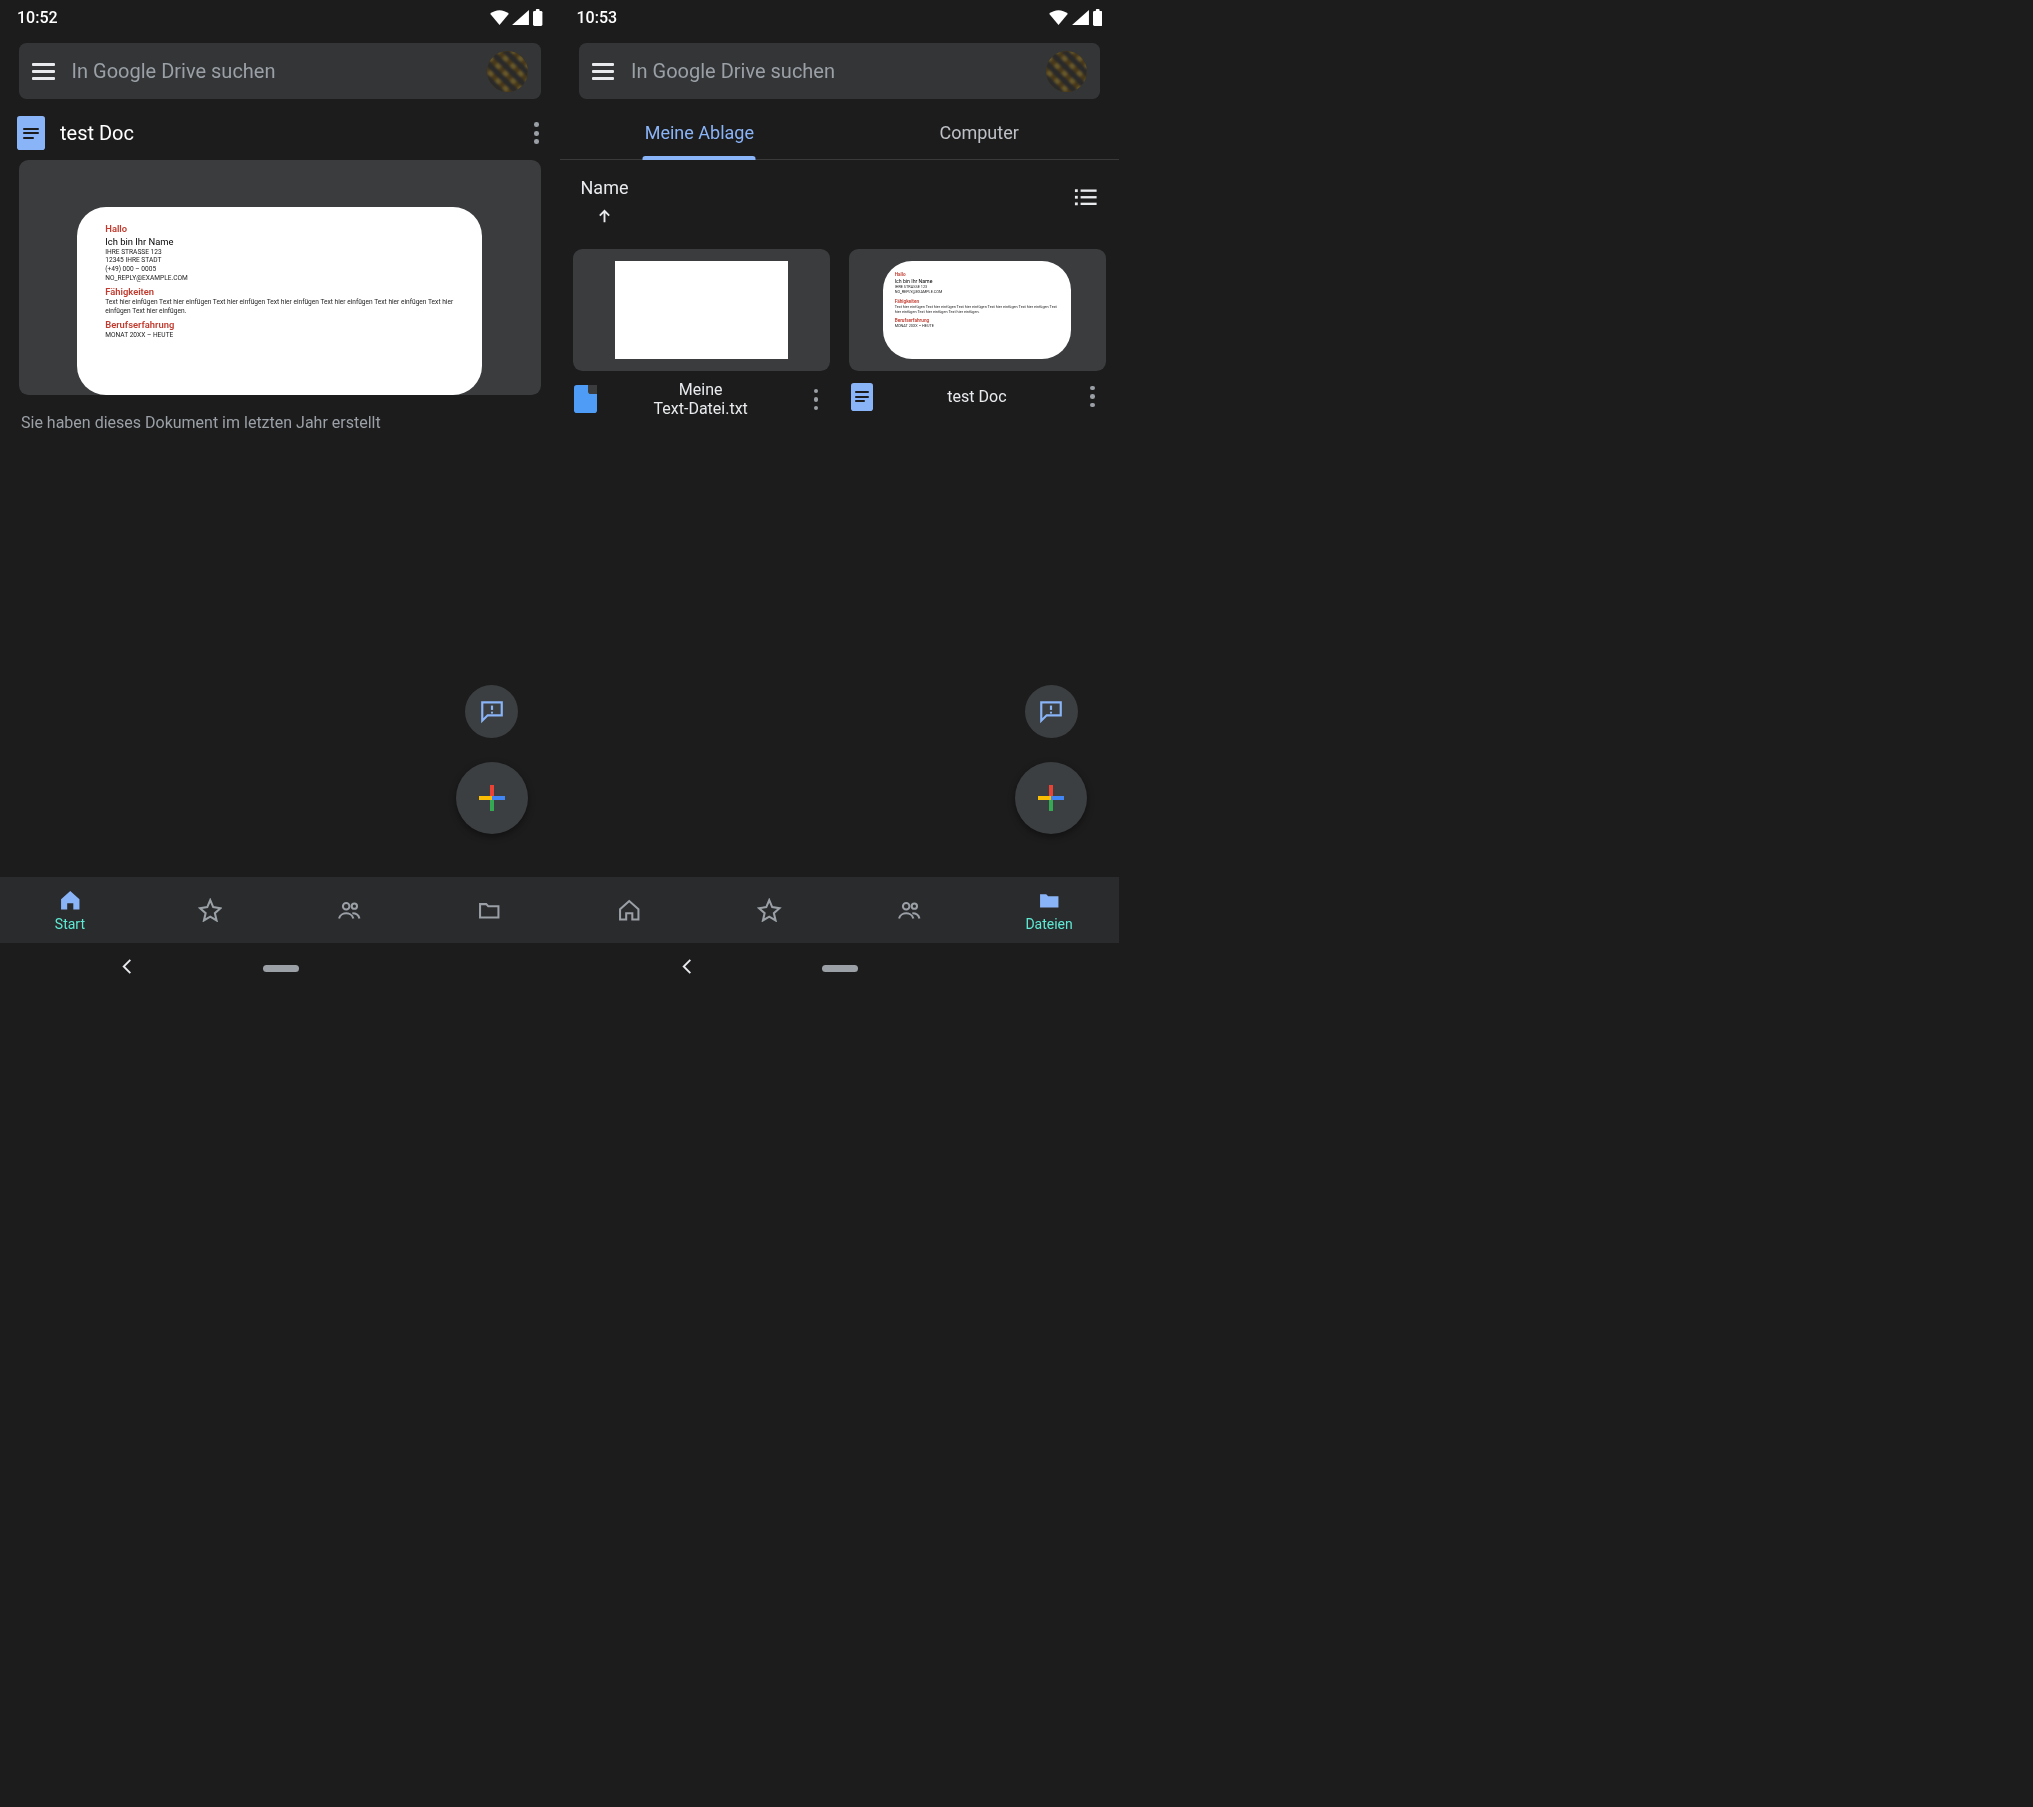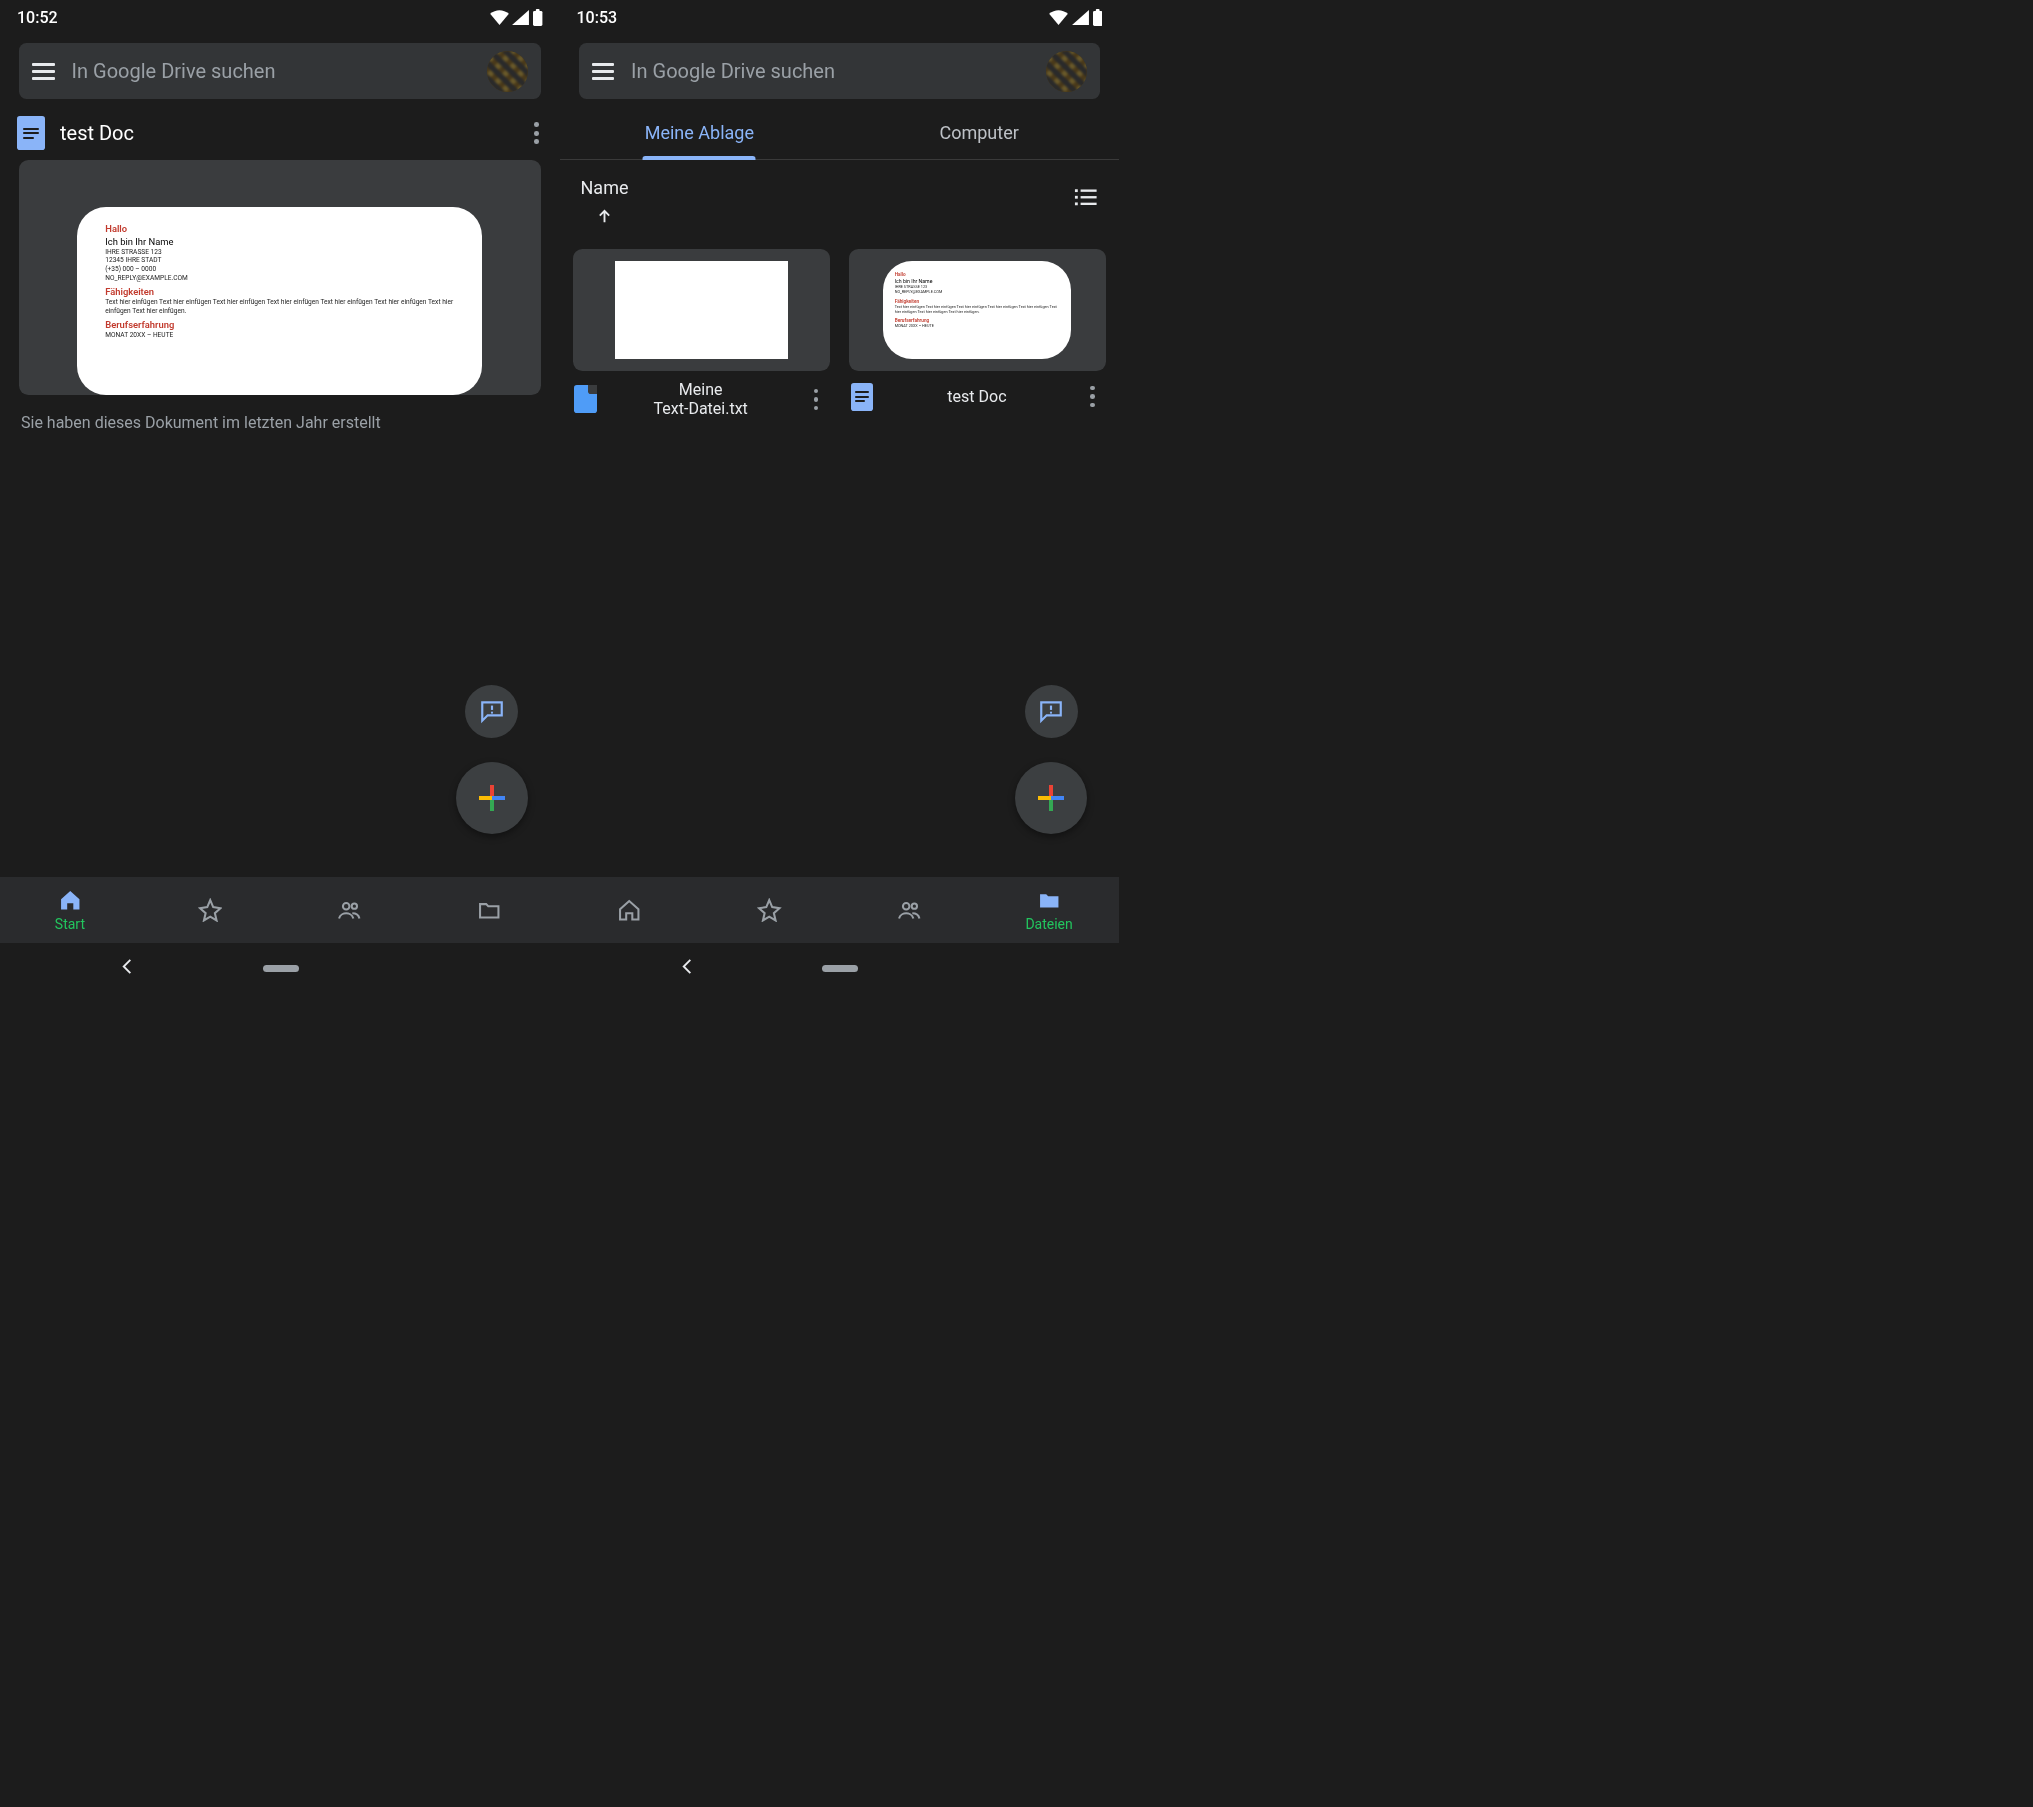--- a/index.html
+++ b/index.html
@@ -124,21 +124,21 @@
   .plus-google .v2 { position:absolute; left:11.3px; bottom:0; width:3.8px; height:13px; background:#34a853; }
   .plus-google .h1 { position:absolute; top:11.3px; left:0; height:3.8px; width:13px; background:#fbbc04; }
   .plus-google .h2 { position:absolute; top:11.3px; right:0; height:3.8px; width:13px; background:#4285f4; }
 
   
   .bottom-nav {
     position:absolute; bottom:51px; left:0; right:0; height:66px;
     background:#2a2b2d; display:flex;
   }
   .nav-item { flex:1; display:flex; flex-direction:column; align-items:center; justify-content:center; gap:3.8px; cursor:pointer; color:#9aa0a6; font-size:14px; }
-  .nav-item.active { color:#22c55e; }
+  .nav-item.active { color:#5eead4; }
   .nav-item svg { width:24.5px; height:24.5px; }
   .nav-item.active svg { fill:#8ab4f8; }
   .nav-item:not(.active) svg { fill:none; stroke:#9aa0a6; stroke-width:2; }
 
   
   .sys-nav { position:absolute; bottom:0; left:0; right:0; height:51px; display:flex; align-items:center; justify-content:space-around; padding:0 56px; }
   .sys-back svg { width:17px; height:17px; stroke:#e8eaed; stroke-width:2; fill:none; }
   .sys-pill { width:36px; height:7.5px; background:#9aa0a6; border-radius:3.8px; }
   .sys-sq svg { width:15px; height:15px; stroke:#fff; stroke-width:2; fill:none; opacity:0; }
 
@@ -188,21 +188,21 @@
         <span></span>
       </div>
   </div>
 
   <div class="preview-card">
     <div class="doc-page">
       <div class="red">Hallo</div>
       <div class="bold">Ich bin Ihr Name</div>
       <div class="tiny">IHRE STRASSE 123</div>
       <div class="tiny">12345 IHRE STADT</div>
-      <div class="tiny">(+35) 000 – 0000</div>
+      <div class="tiny">(+49) 000 – 0005</div>
       <div class="tiny">NO_REPLY@EXAMPLE.COM</div>
       <div class="red">Fähigkeiten</div>
       <div class="tiny">Text hier einfügen Text hier einfügen Text hier einfügen Text hier einfügen Text hier einfügen Text hier einfügen Text hier einfügen Text hier einfügen.</div>
       <div class="red">Berufserfahrung</div>
       <div class="tiny">MONAT 20XX – HEUTE</div>
     </div>
   </div>
 
   <div class="suggest-meta">Sie haben dieses Dokument im letzten Jahr erstellt</div>
 

